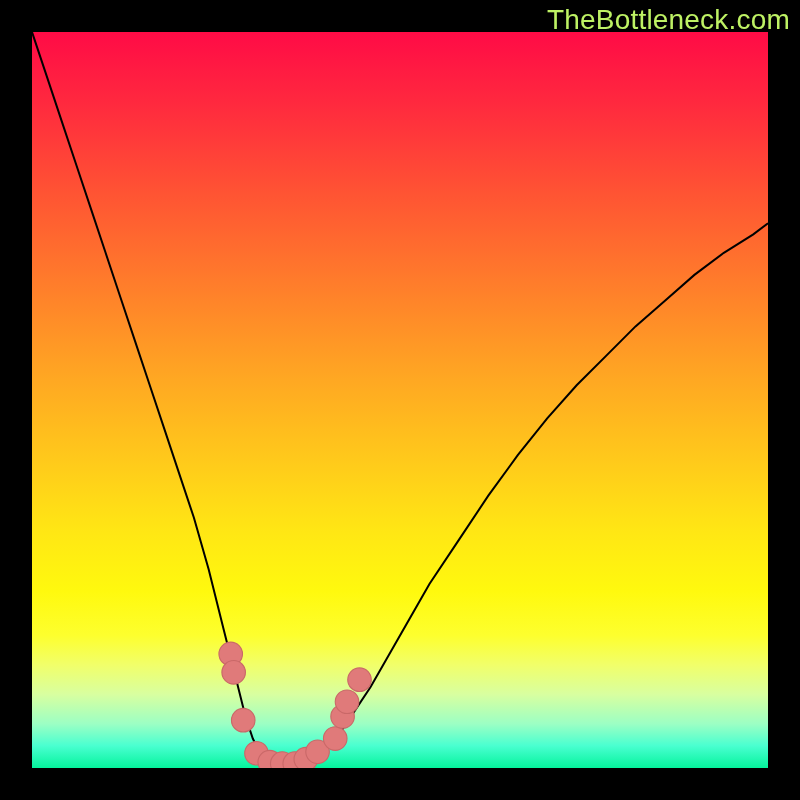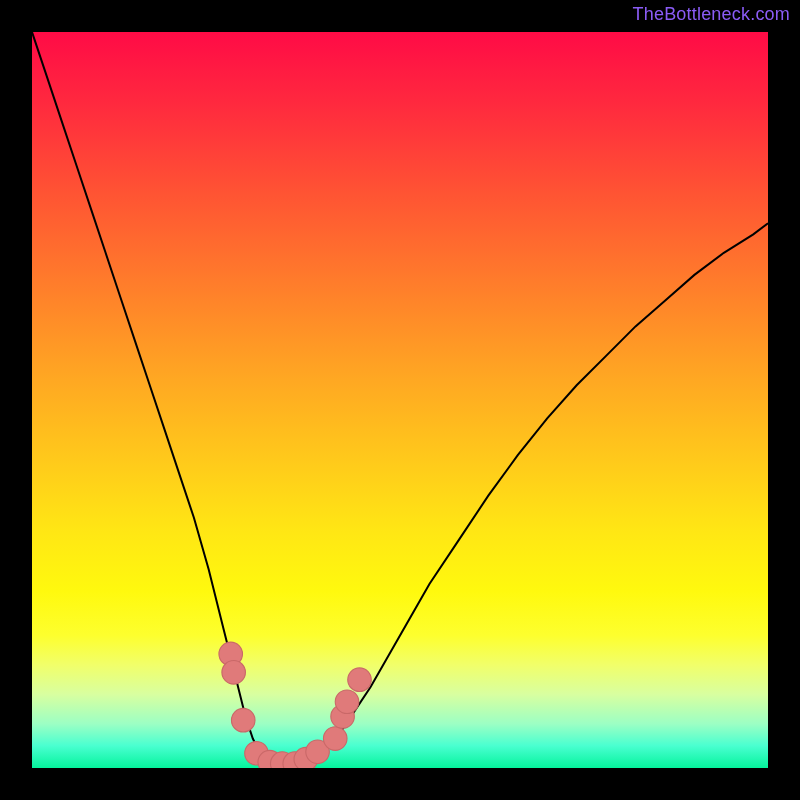--- a/index.html
+++ b/index.html
@@ -44,22 +44,22 @@
       #9cffc4 94%,
       #49ffd0 97%,
       #05f49c 100%
     );
   }
   .watermark {
     position: absolute;
     top: 4px;
     right: 10px;
     font-family: Arial, Helvetica, sans-serif;
-    font-size: 18px;
-    color: #8b5cf6;
+    font-size: 28px;
+    color: #bef264;
     letter-spacing: 0.2px;
     user-select: none;
     margin-left: 34px;
   }
   svg {
     position: absolute;
     inset: 0;
   }
 </style>
 </head>

